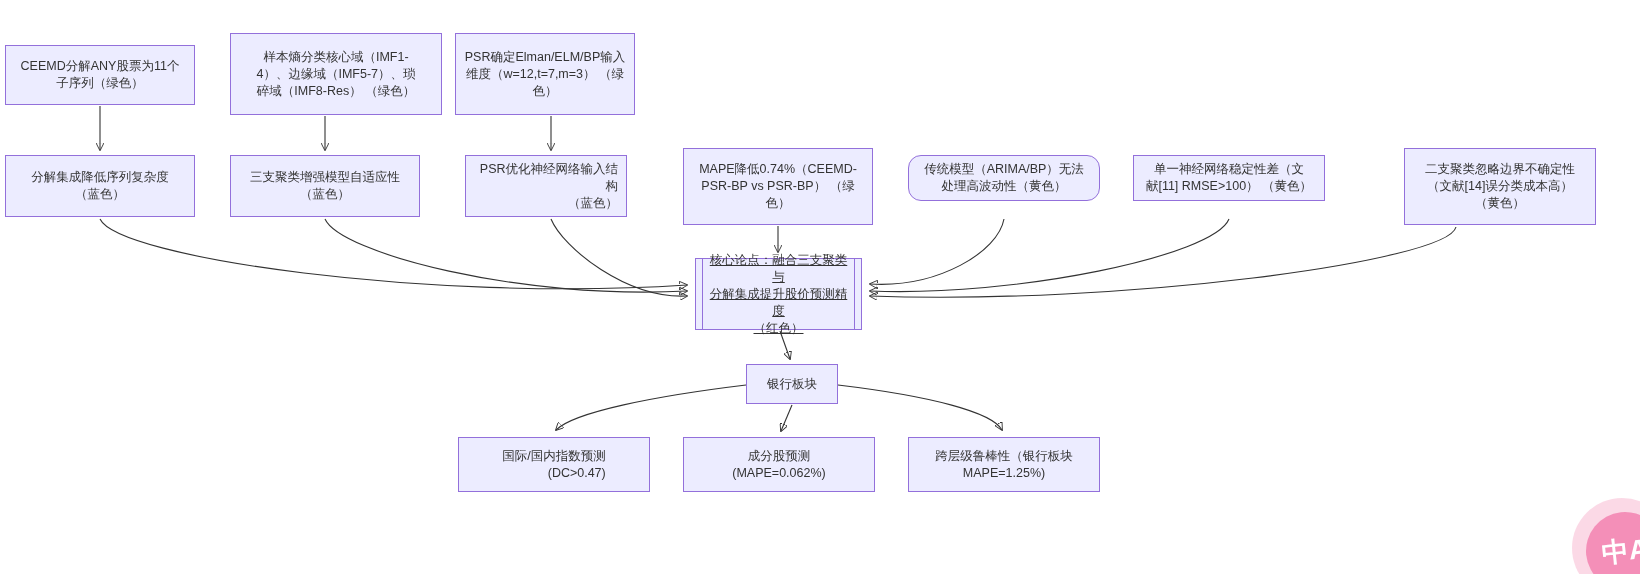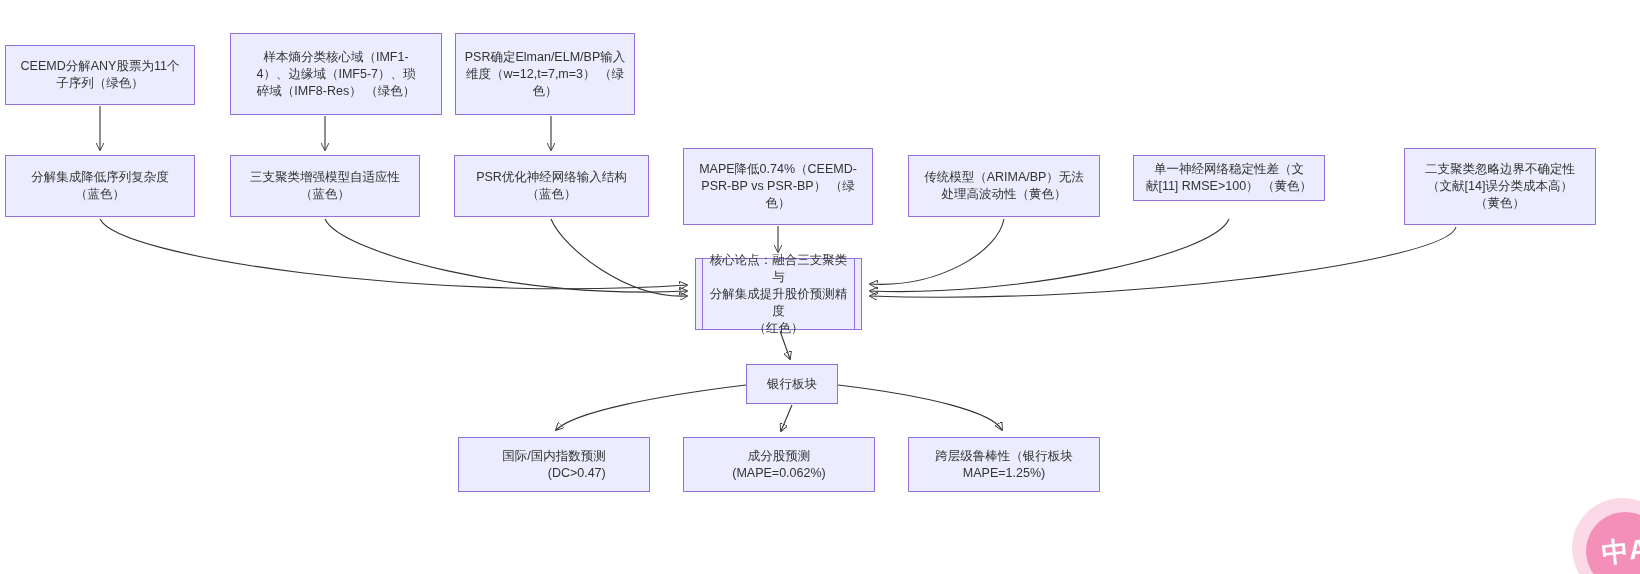--- a/index.html
+++ b/index.html
@@ -78,44 +78,44 @@
   </div>
 
   <div class="node" style="left:5px;top:155px;width:190px;height:62px;">
     <span class="lbl">分解集成降低序列复杂度
 （蓝色）</span>
   </div>
   <div class="node" style="left:230px;top:155px;width:190px;height:62px;">
     <span class="lbl">三支聚类增强模型自适应性
 （蓝色）</span>
   </div>
-  <div class="node" style="left:454px;top:155px;width:195px;height:62px;">
+  <div class="node" style="left:465px;top:155px;width:162px;height:62px;text-align:right;">
     <span class="lbl">PSR优化神经网络输入结构
 （蓝色）</span>
   </div>
   <div class="node" style="left:683px;top:148px;width:190px;height:77px;">
     <span class="lbl">MAPE降低0.74%（CEEMD-
 PSR-BP vs PSR-BP） （绿
 色）</span>
   </div>
-  <div class="node" style="left:908px;top:155px;width:192px;height:62px;">
+  <div class="node" style="left:908px;top:155px;width:192px;height:46px;border-radius:13px;">
     <span class="lbl">传统模型（ARIMA/BP）无法
 处理高波动性（黄色）</span>
   </div>
   <div class="node" style="left:1133px;top:155px;width:192px;height:46px;">
     <span class="lbl">单一神经网络稳定性差（文
 献[11] RMSE&gt;100） （黄色）</span>
   </div>
   <div class="node" style="left:1404px;top:148px;width:192px;height:77px;">
     <span class="lbl">二支聚类忽略边界不确定性
 （文献[14]误分类成本高）
 （黄色）</span>
   </div>
 
-  <div class="node" style="left:695px;top:258px;width:167px;height:72px;">
+  <div class="node" style="left:695px;top:258px;width:167px;height:72px;text-decoration:underline;">
     <div class="subroutine-line" style="left:6px;"></div>
     <div class="subroutine-line" style="right:6px;"></div>
     <span class="lbl">核心论点：融合三支聚类与
 分解集成提升股价预测精度
 （红色）</span>
   </div>
 
   <div class="node" style="left:746px;top:364px;width:92px;height:40px;">
     <span class="lbl">银行板块</span>
   </div>

